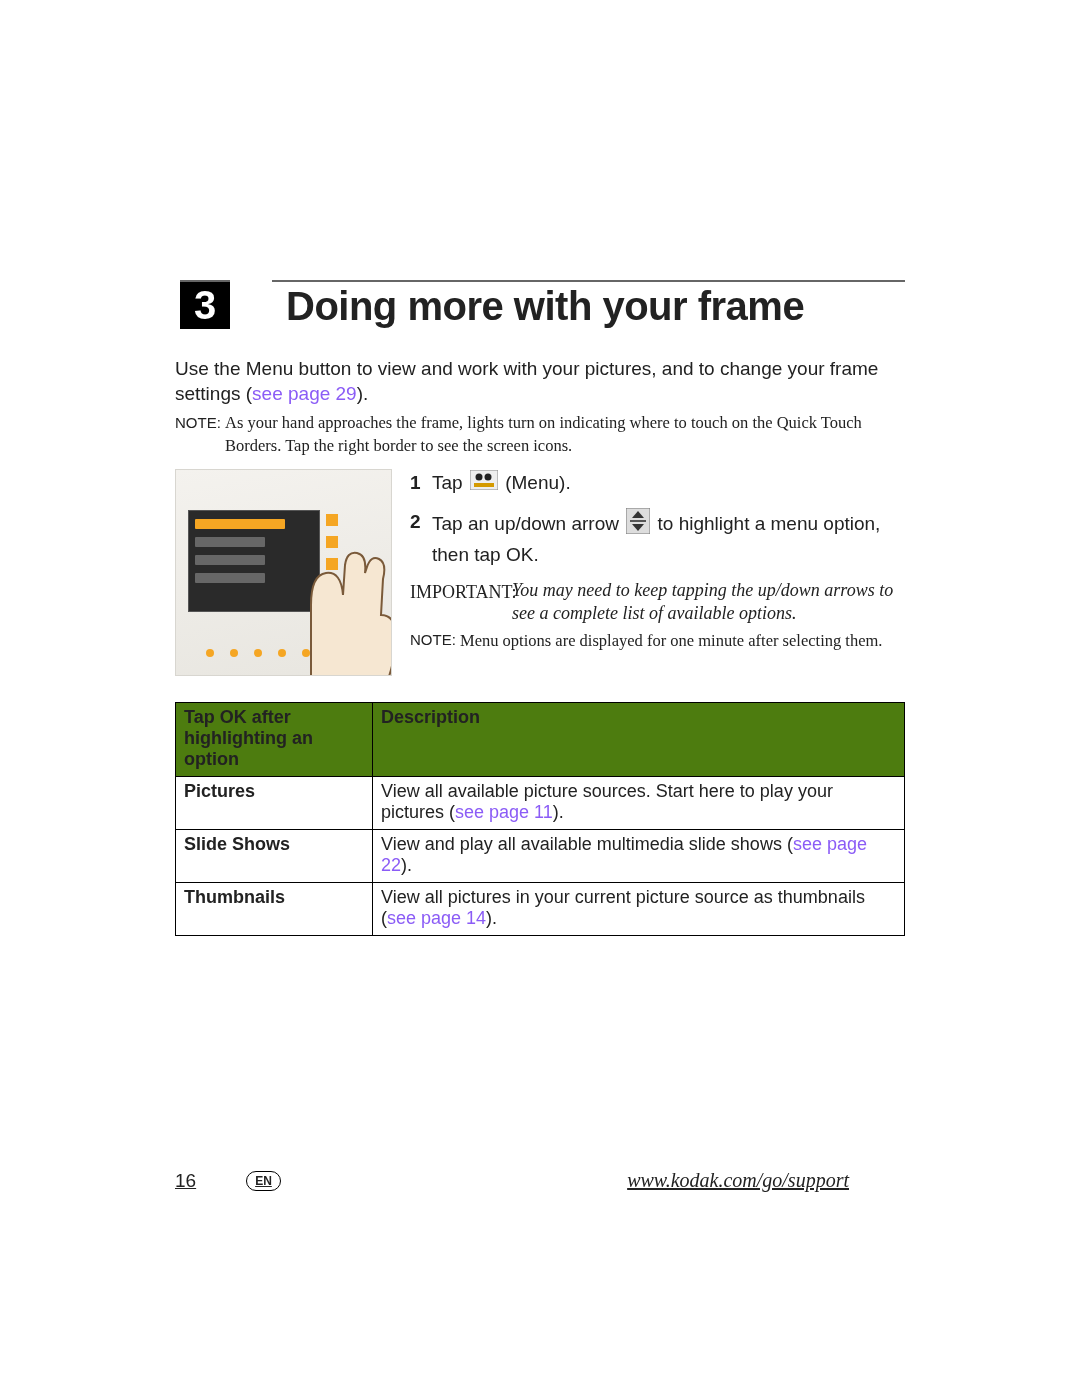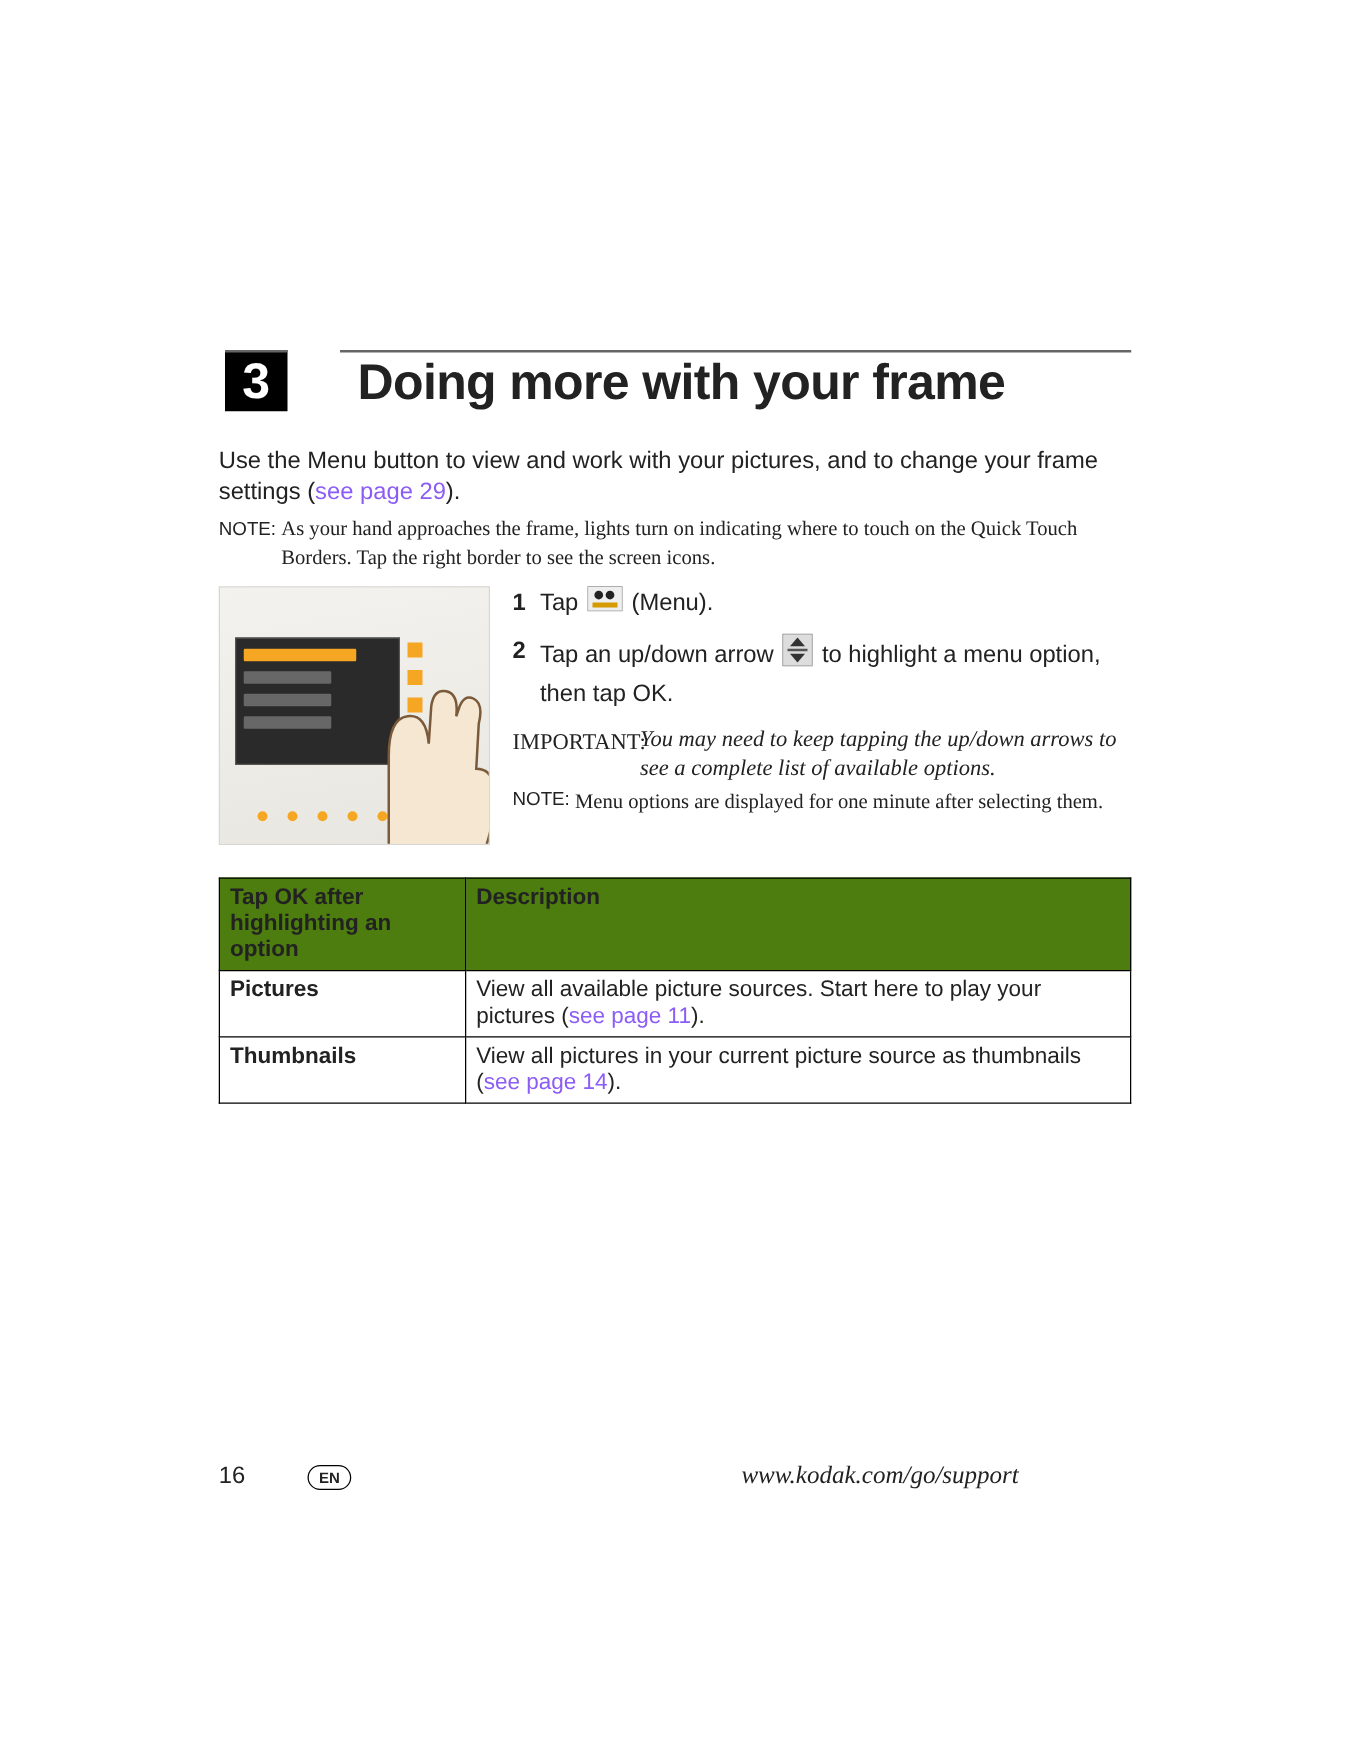--- a/index.html
+++ b/index.html
@@ -180,42 +180,43 @@
   table.opts th {
     background: #4d7c0f;
     font-weight: 700;
   }
   table.opts .col1 { width: 180px; font-weight: 700; }
   .footer {
     position: absolute;
     left: 175px; right: 175px;
     bottom: 205px;
     display: flex;
-    align-items: flex-end;
+    align-items: center;
     font-size: 19px;
+    text-decoration: underline;
   }
   .pagenum { margin-right: 14px; }
   .en-badge {
     border: 1.5px solid #000;
     border-radius: 14px;
     font-size: 12px;
     font-weight: 700;
     padding: 0 8px;
     line-height: 18px;
     height: 18px;
     display: inline-flex;
     align-items: center;
     margin-left: 36px;
   }
   .footer-url {
     font-style: italic;
     font-family: "Times New Roman", serif;
     font-size: 20px;
     margin-left: auto;
-    margin-right: 90px;
+    margin-right: 56px;
   }
 </style>
 </head>
 <body>
 
 <div class="page">
 
   <div class="chapter-bar">
     <div class="chapter-left-pad"></div>
     <div class="chapter-num">3</div>
@@ -310,20 +311,26 @@
       <th class="col1">Tap OK after highlighting an option</th>
       <th>Description</th>
     </tr>
     <tr>
       <td class="col1">Pictures</td>
       <td>
         <span>View all available picture sources. Start here to play your pictures (</span><span class="link">see page 11</span><span>).</span>
       </td>
     </tr>
     <tr>
+      <td class="col1">Slide Shows</td>
+      <td>
+        <span>View and play all available multimedia slide shows (</span><span class="link">see page 22</span><span>).</span>
+      </td>
+    </tr>
+    <tr>
       <td class="col1">Thumbnails</td>
       <td>
         <span>View all pictures in your current picture source as thumbnails (</span><span class="link">see page 14</span><span>).</span>
       </td>
     </tr>
   </tbody>
     </table>
 
   <div class="footer">
     <span class="pagenum">16</span>

